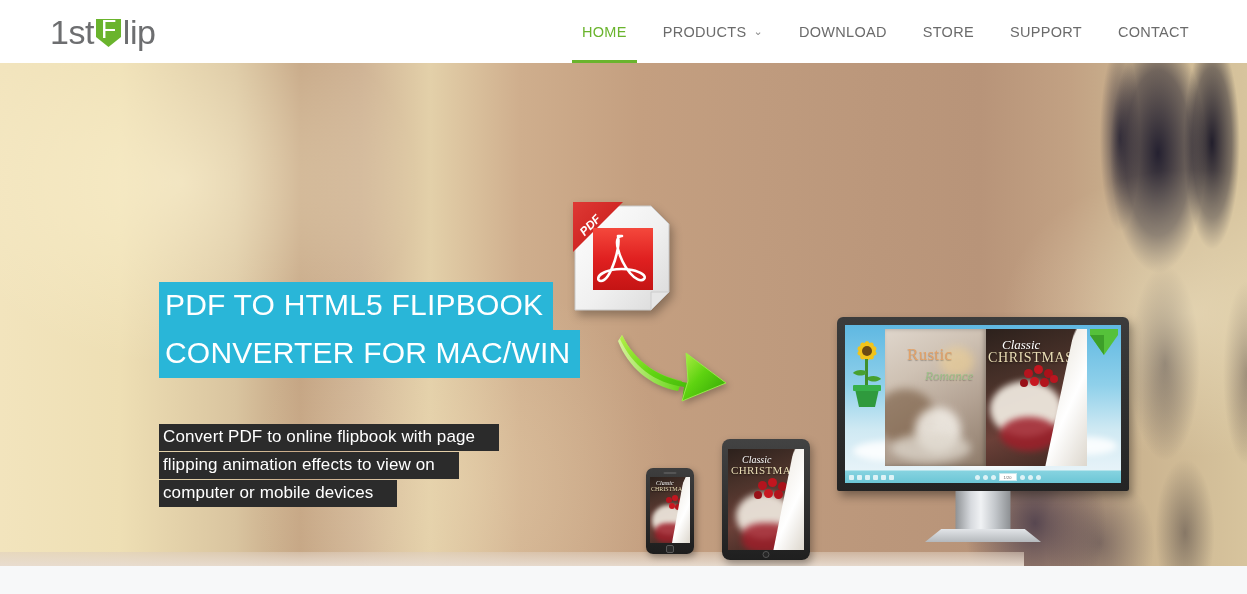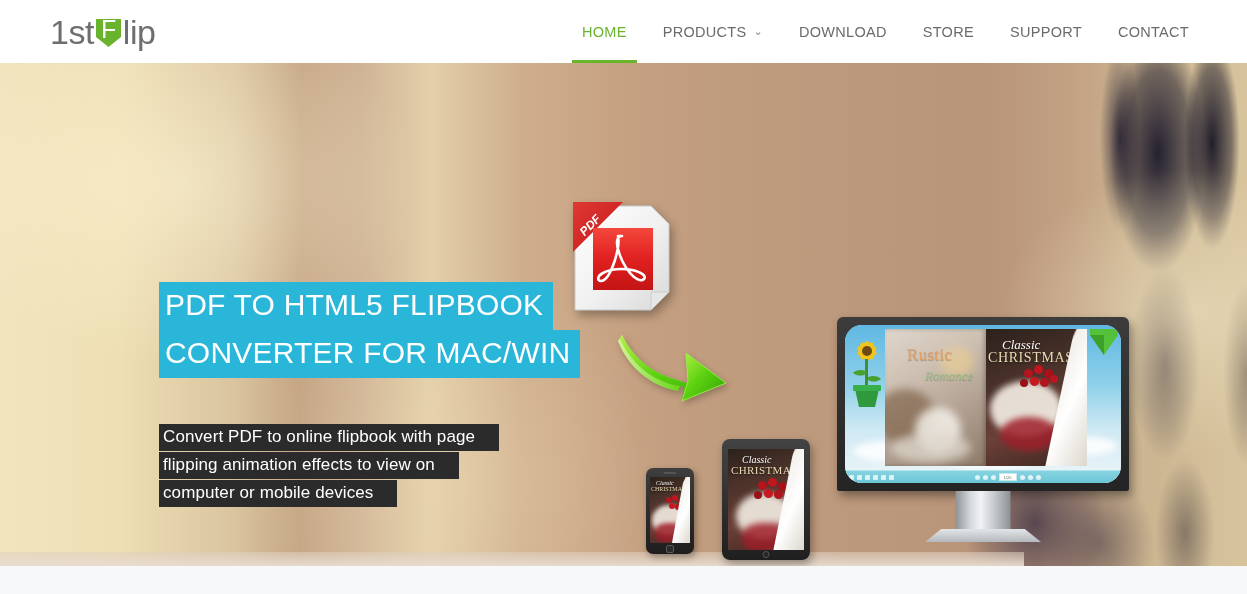--- a/index.html
+++ b/index.html
@@ -140,21 +140,21 @@
   }
   .mon-body{
     position:absolute; left:0; top:0; width:292px; height:174px;
     background:linear-gradient(180deg,#3c3c3c 0%,#2d2d2d 60%,#242424 100%);
     border-radius:6px 6px 2px 2px;
     box-shadow:3px 5px 10px rgba(0,0,0,.38);
     padding:8px;
   }
   .mon-screen{
     position:relative; width:100%; height:100%;
-    overflow:hidden; background:#b9dff0;border-radius:17px;
+    overflow:hidden; background:#b9dff0;
   }
   
   .vw-sky{
     position:absolute; inset:0;
     background:linear-gradient(180deg,#5fb8e2 0%,#8fd0ea 38%,#cfe9f3 66%,#eef6fa 100%);
   }
   .vw-cloud{
     position:absolute; background:rgba(255,255,255,.85);
     border-radius:50%; filter:blur(3px);
   }

